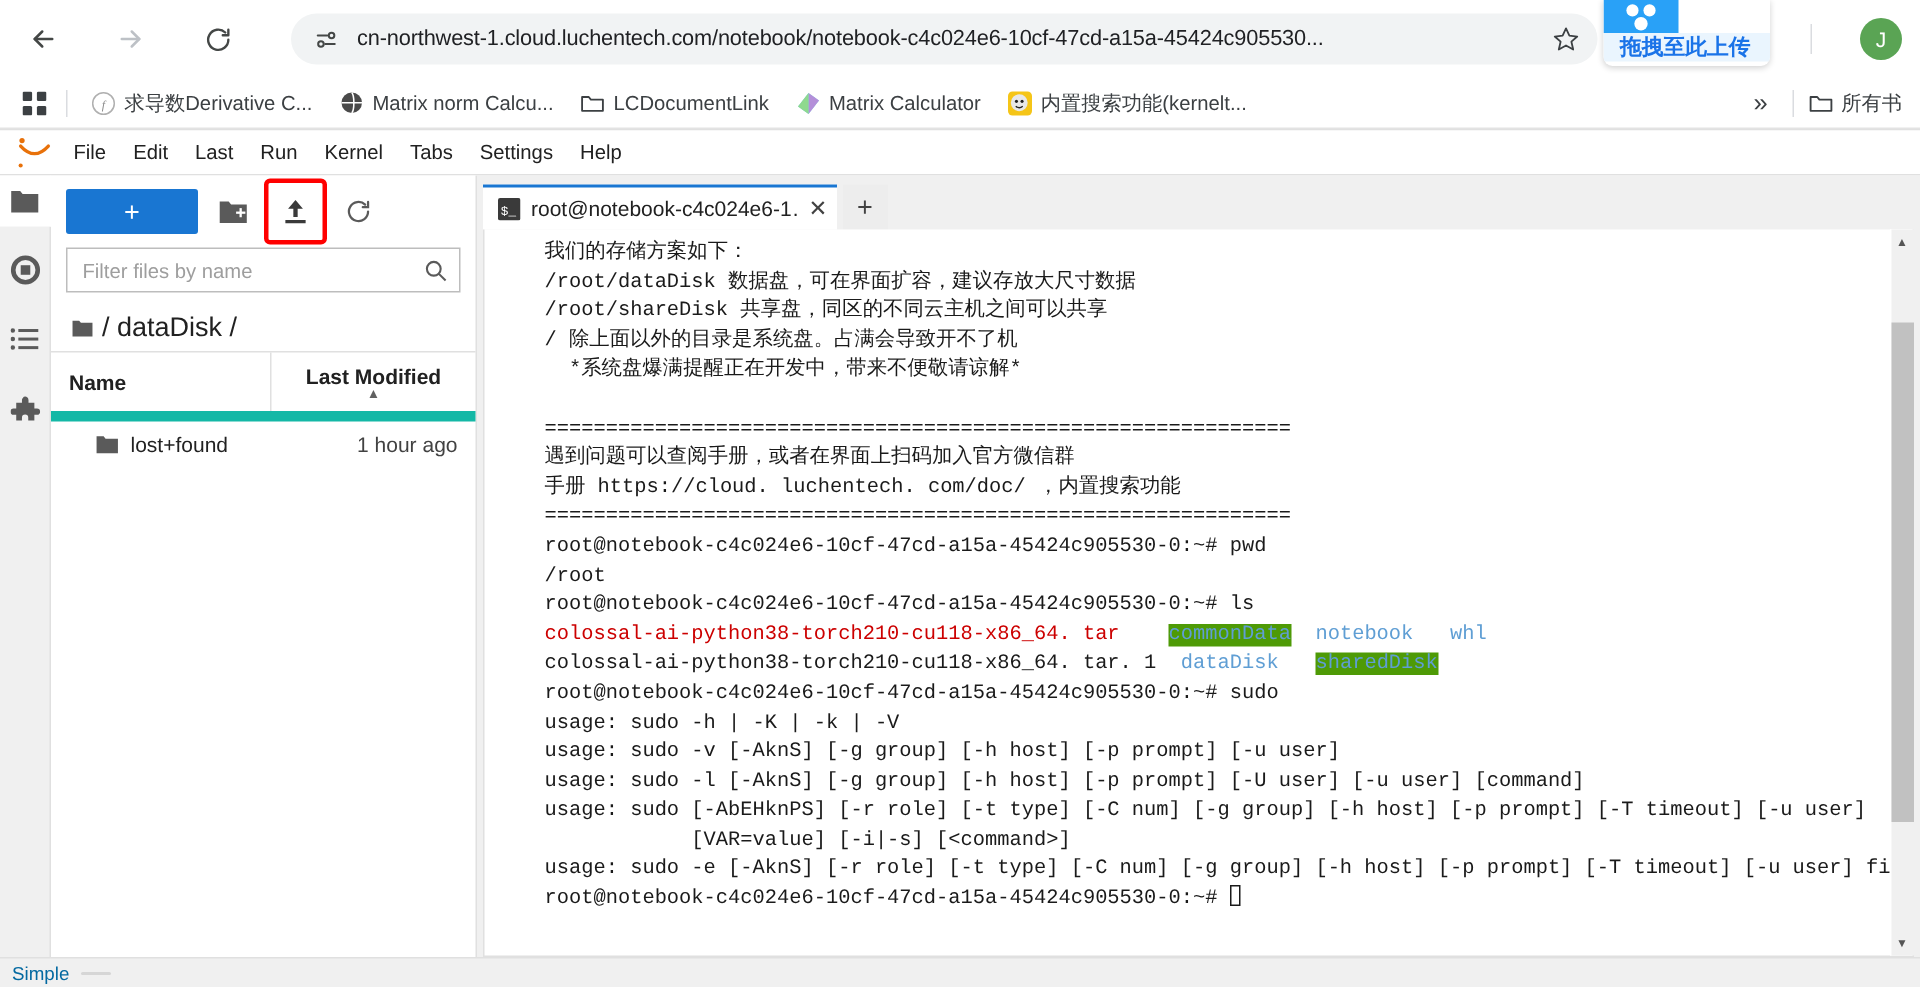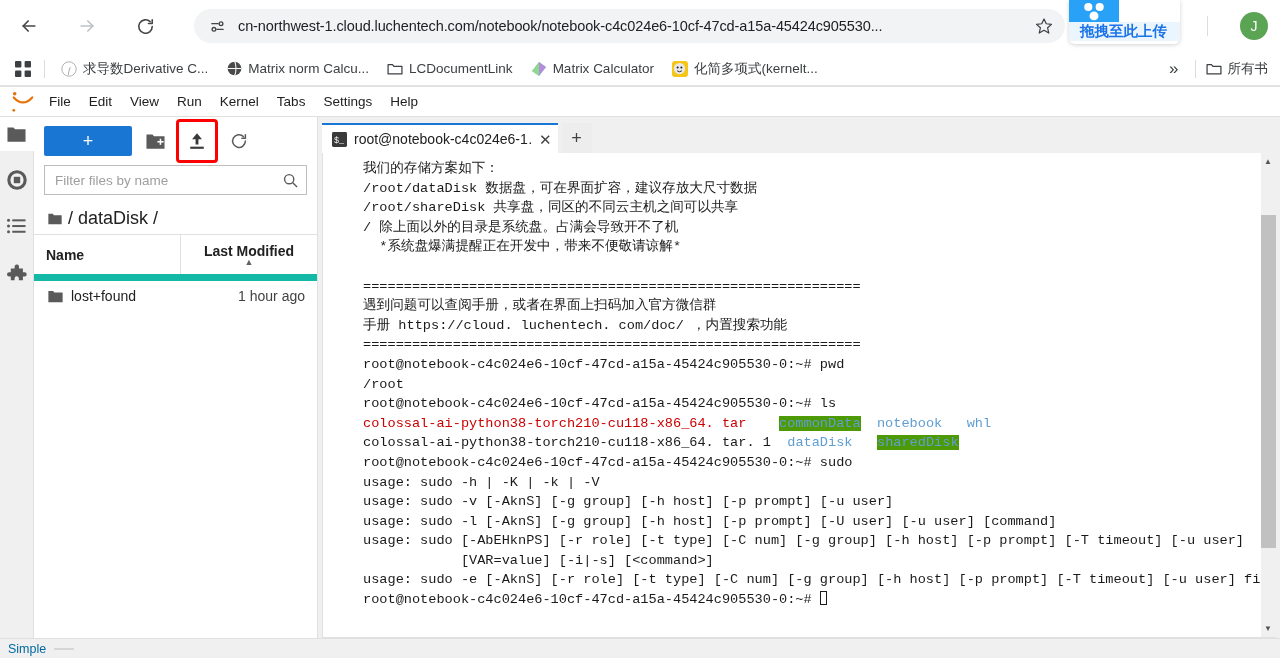--- a/index.html
+++ b/index.html
@@ -357,21 +357,21 @@
     display: flex;
     align-items: center;
     height: 30px;
     font-size: 14px;
     color: #212121;
     cursor: pointer;
   }
   .fb-name {
     flex: 1 1 auto;
     display: flex; align-items: center; gap: 8px;
-    padding-left: 14px;
+    padding-left: 30px;
     min-width: 0;
     overflow: hidden; white-space: nowrap;
   }
   .fb-mod {
     flex: 0 0 auto; width: 136px;
     text-align: right;
     padding-right: 12px;
     color: #424242;
   }
 
@@ -629,21 +629,21 @@
 
     <div class="bookmark">
       <span class="bk-ico" style="background:#f5c518;">
         <svg width="15" height="15" viewBox="0 0 16 16">
             <circle cx="8" cy="8" r="6" fill="#e8e8e8"></circle>
             <circle cx="6" cy="7" r="1.1" fill="#222"></circle>
             <circle cx="10" cy="7" r="1.1" fill="#222"></circle>
             <path d="M5.5 10.5q2.5 2 5 0" stroke="#222" stroke-width="1" fill="none"></path>
           </svg>
       </span>
-      <span class="bk-label">化简多项式(kernelt...</span>
+      <span class="bk-label">内置搜索功能(kernelt...</span>
     </div>
 
     <div id="bookmarks-overflow">
       <div id="chevron-more">»</div>
       <div id="bk-sep2"></div>
       <div id="all-bookmarks">
         <span class="bk-ico">
           <svg width="16" height="14" viewBox="0 0 18 15" fill="none" stroke="#3c4043" stroke-width="1.4" stroke-linejoin="round">
               <path d="M1.2 13V2.6h5l1.6 2h9V13z"></path>
             </svg>
@@ -660,21 +660,21 @@
     <div id="jlab-logo">
       <svg width="26" height="24" viewBox="0 0 28 26">
         <circle cx="5" cy="4" r="1.9" fill="#e8710a"></circle>
         <circle cx="4" cy="22" r="1.5" fill="#e8710a"></circle>
         <path d="M4 8 Q14 19 24 8" stroke="#e8710a" stroke-width="2.4" fill="none" stroke-linecap="round"></path>
         <path d="M4 17 Q14 6 24 17" stroke="#e8710a" stroke-width="2.4" fill="none" stroke-linecap="round" opacity="0"></path>
       </svg>
     </div>
     <div class="menu-item">File</div>
     <div class="menu-item">Edit</div>
-    <div class="menu-item">View</div>
+    <div class="menu-item">Last</div>
     <div class="menu-item">Run</div>
     <div class="menu-item">Kernel</div>
     <div class="menu-item">Tabs</div>
     <div class="menu-item">Settings</div>
     <div class="menu-item">Help</div>
   </div>
 
   <div id="jlab-body">
 
     <div id="activity-bar">

